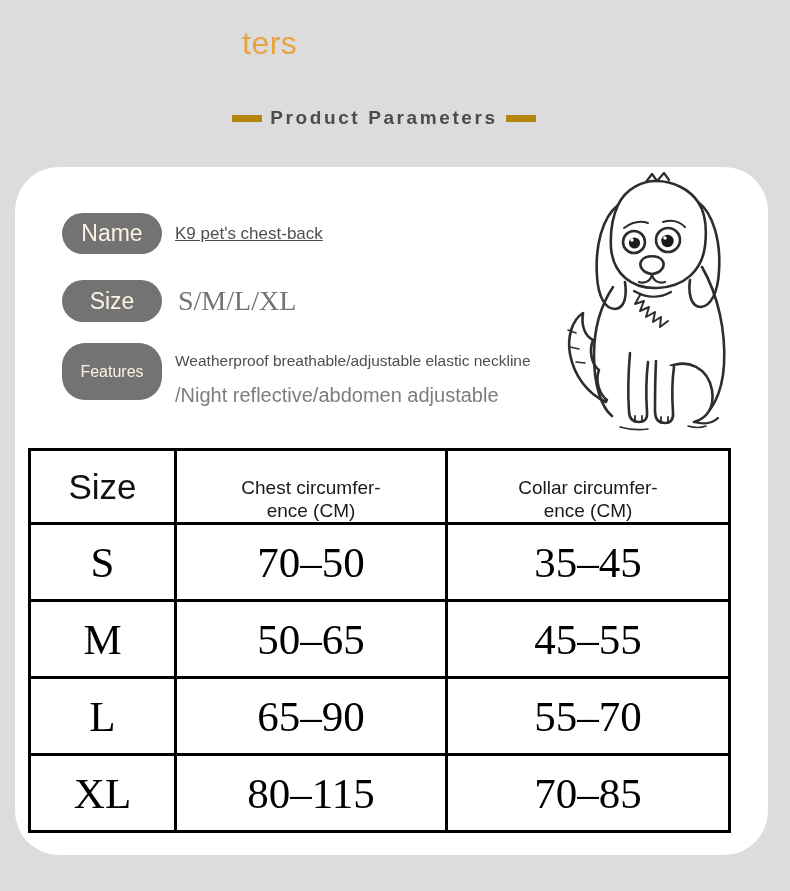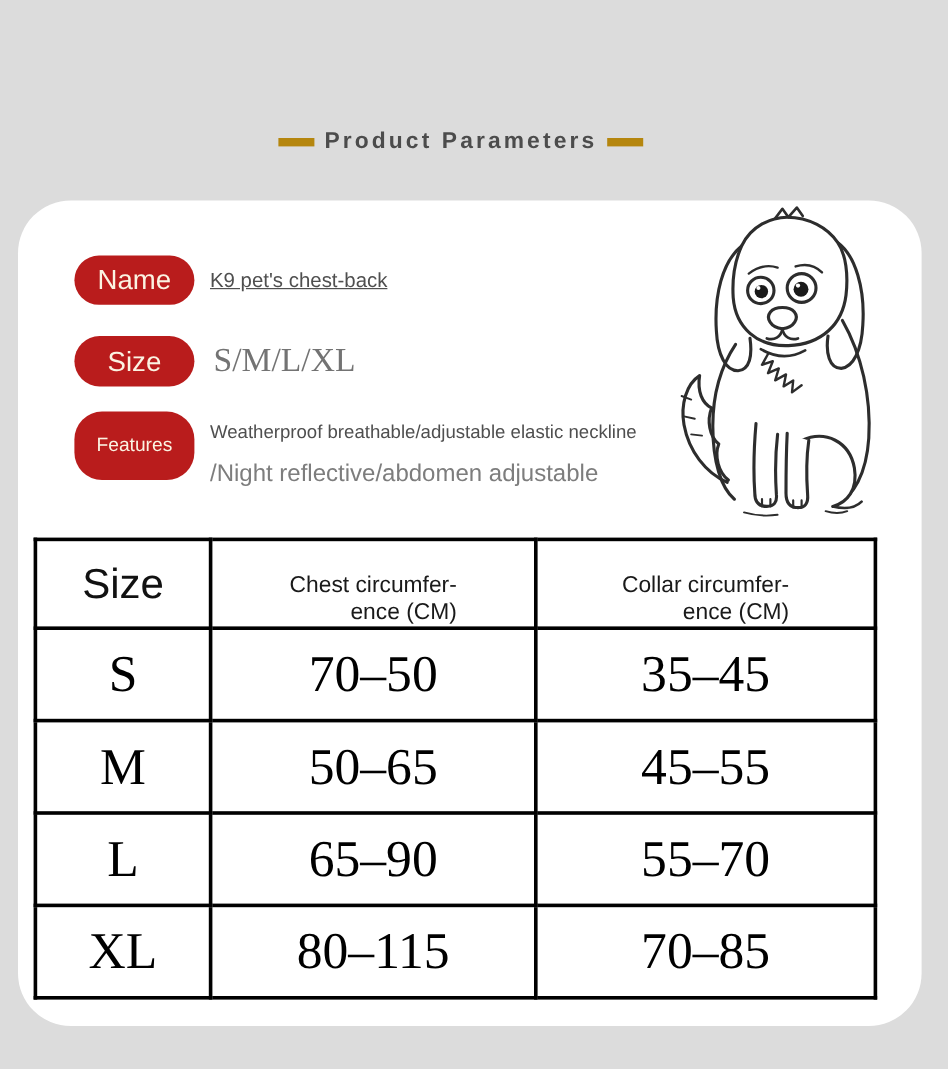--- a/index.html
+++ b/index.html
@@ -22,21 +22,21 @@
   .subtitle-text {
     font-size:19px; font-weight:700; letter-spacing:2.6px; color:#4c4c4c;text-align:center;
   }
   
   .card {
     position:absolute; left:15px; top:167px; width:753px; height:688px;
     background:#ffffff; border-radius:44px;
   }
   .pill {
     position:absolute; left:47px; width:100px;
-    background:#b91c1c; border-radius:23px;
+    background:#737373; border-radius:23px;
     display:flex; align-items:center; justify-content:center;
     color:#fbf3e2;
   }
   .pill-name     { top:46px;  height:41px; font-size:23px; }
   .pill-size     { top:113px; height:42px; font-size:23px; }
   .pill-features { top:176px; height:57px; font-size:16px; }
   .value-name {
     position:absolute; left:160px; top:57px;
     font-size:17px; color:#4f4f4f;text-decoration:underline;
   }
@@ -63,33 +63,34 @@
   .size-table td, .size-table th {
     border:3px solid #000000; text-align:center; vertical-align:middle;
     padding:0;
   }
   .header-row { height:74px; }
   .data-row   { height:77px; }
   .hdr-size {
     font-size:35px; font-weight:400; color:#111;
     font-family:"Liberation Sans", sans-serif; padding-right:12px;
   }
-  .hdr-block { display:inline-block; text-align:right;margin-top:25px; }
+  .hdr-block { display:inline-block; text-align:center;margin-top:25px; }
   .hdr-line  { display:block; font-size:19px; line-height:23px; font-weight:400; color:#1a1a1a; }
   .cell-serif {
     font-family:"Liberation Serif","DejaVu Serif",serif;
     font-size:43px; color:#000;
   }
 </style>
 </head>
 <body>
 
 <div class="page">
 
   <div class="main-title">
+    <div>ters</div>
   </div>
 
   <div class="subtitle-row">
     <span class="subtitle-dash"></span>
     <span class="subtitle-text">Product Parameters</span>
     <span class="subtitle-dash"></span>
   </div>
 
   <div class="card">
 

